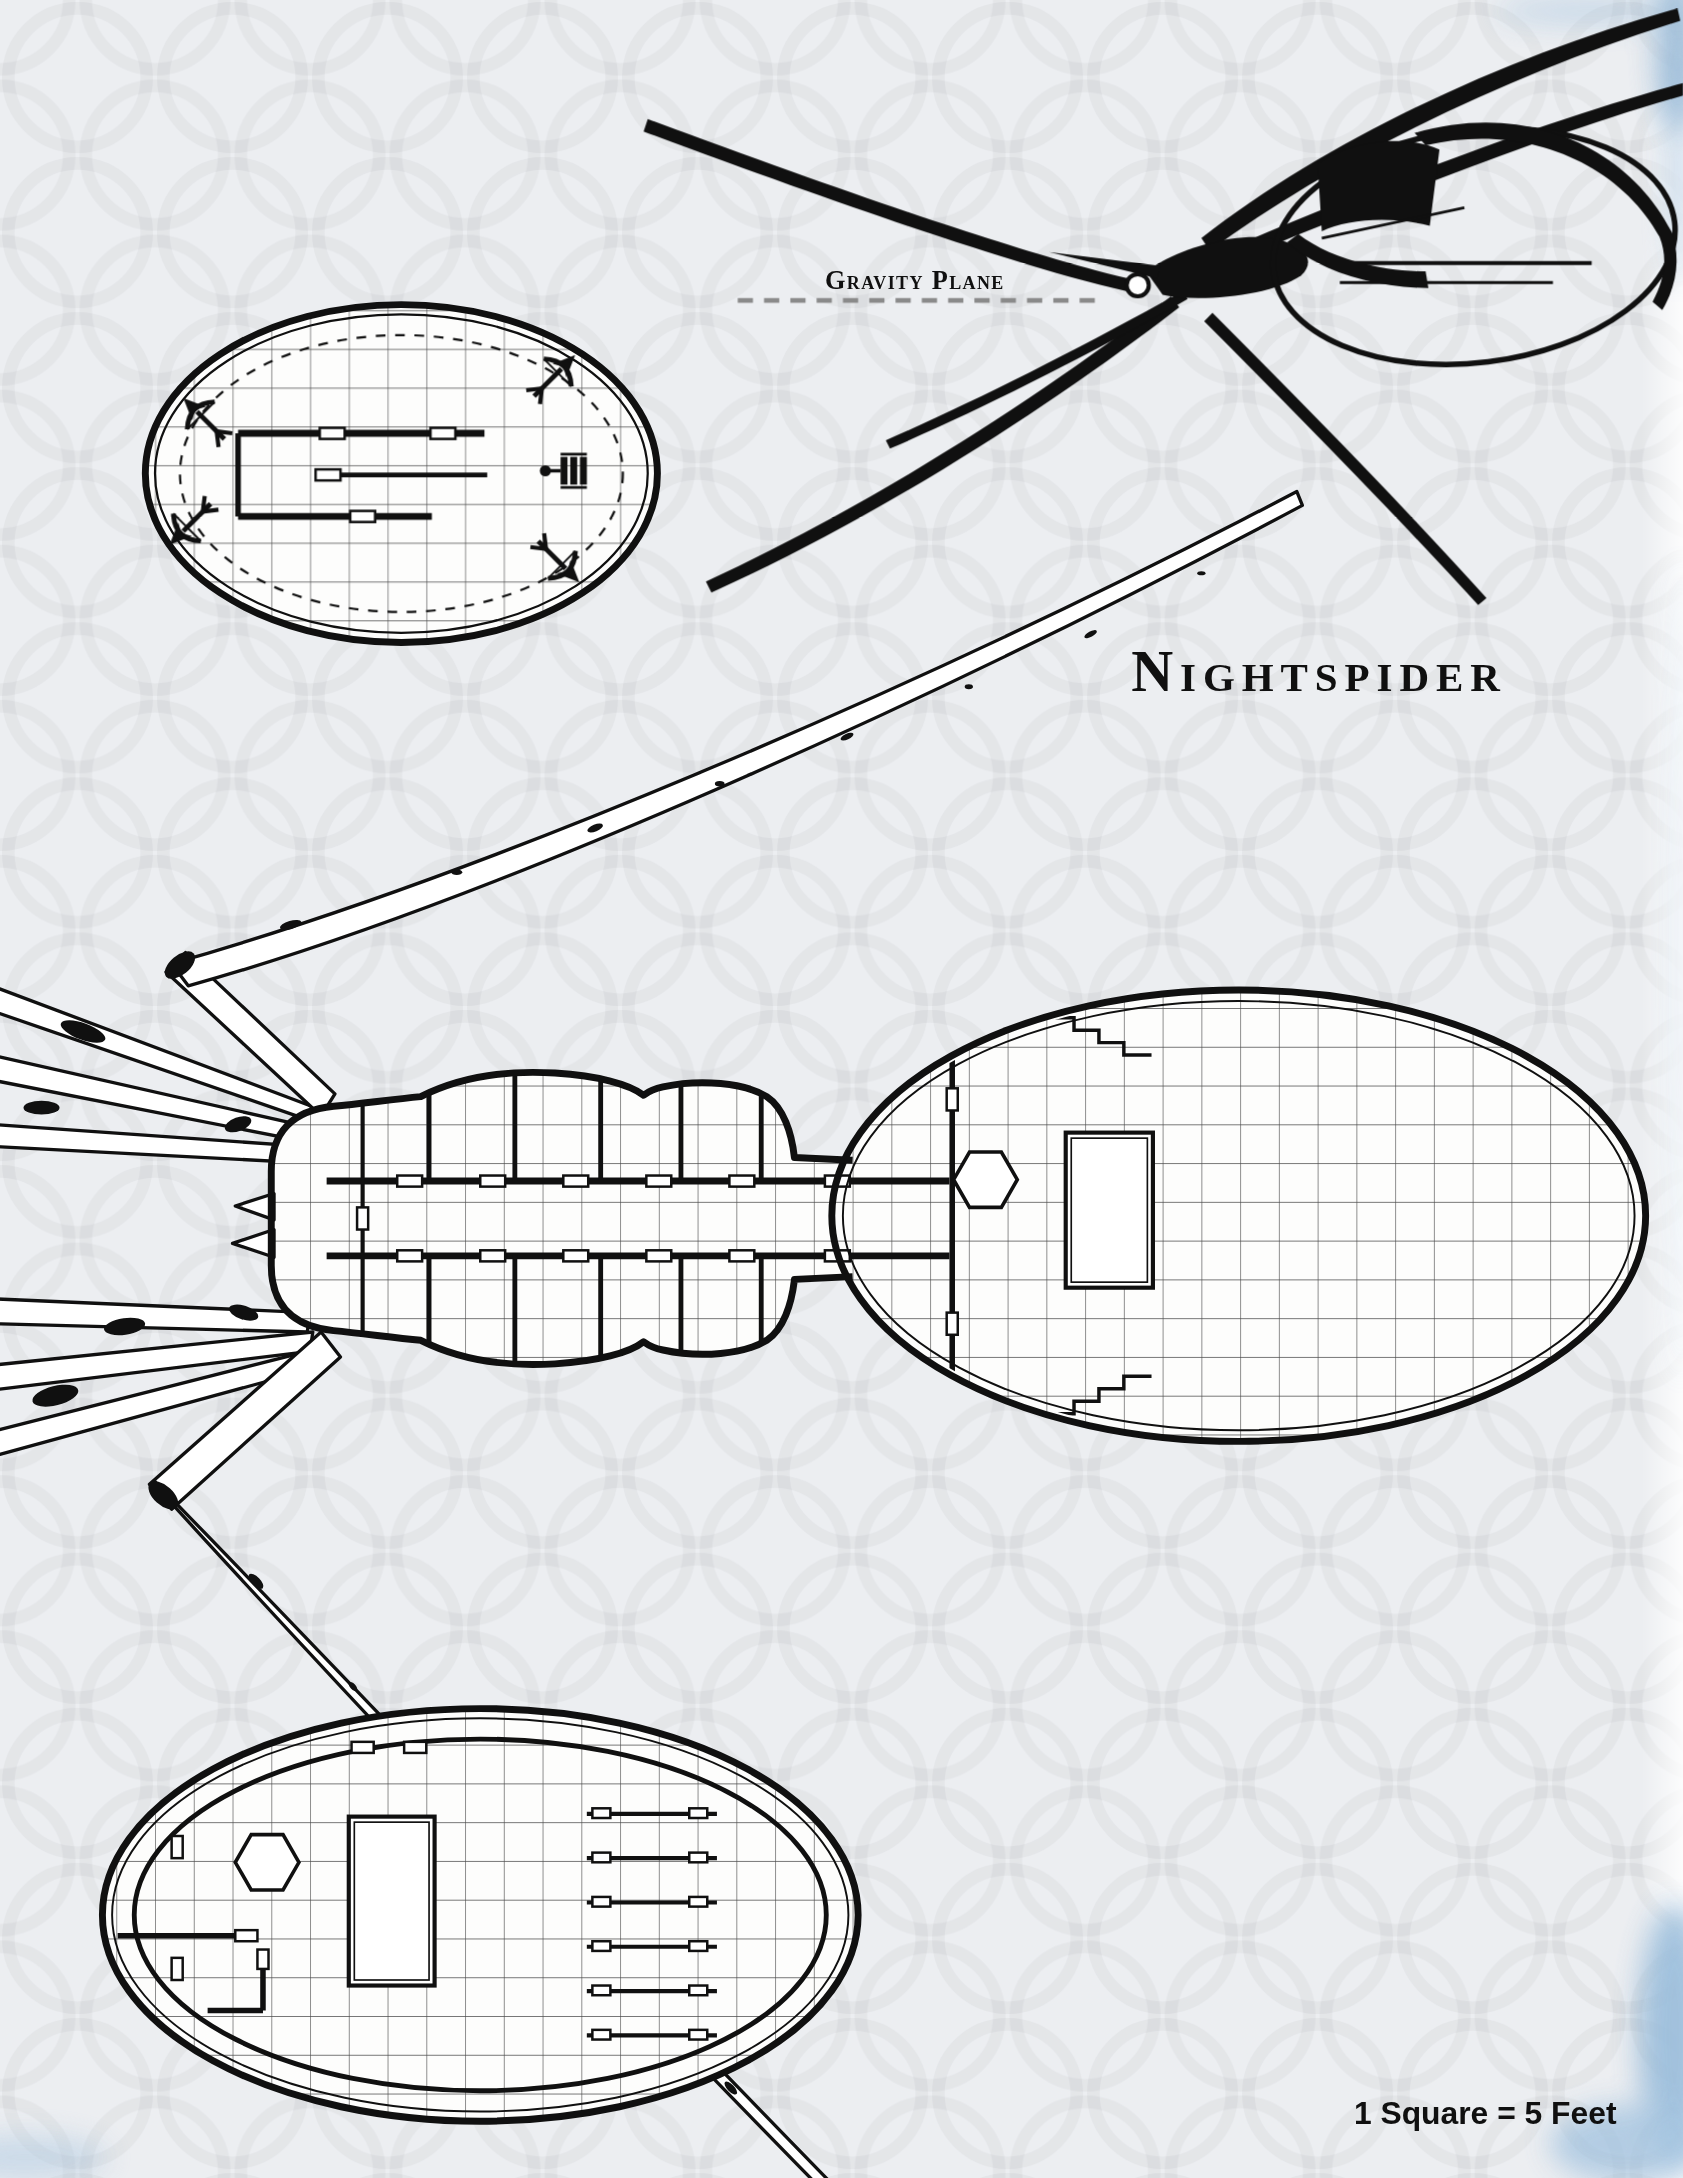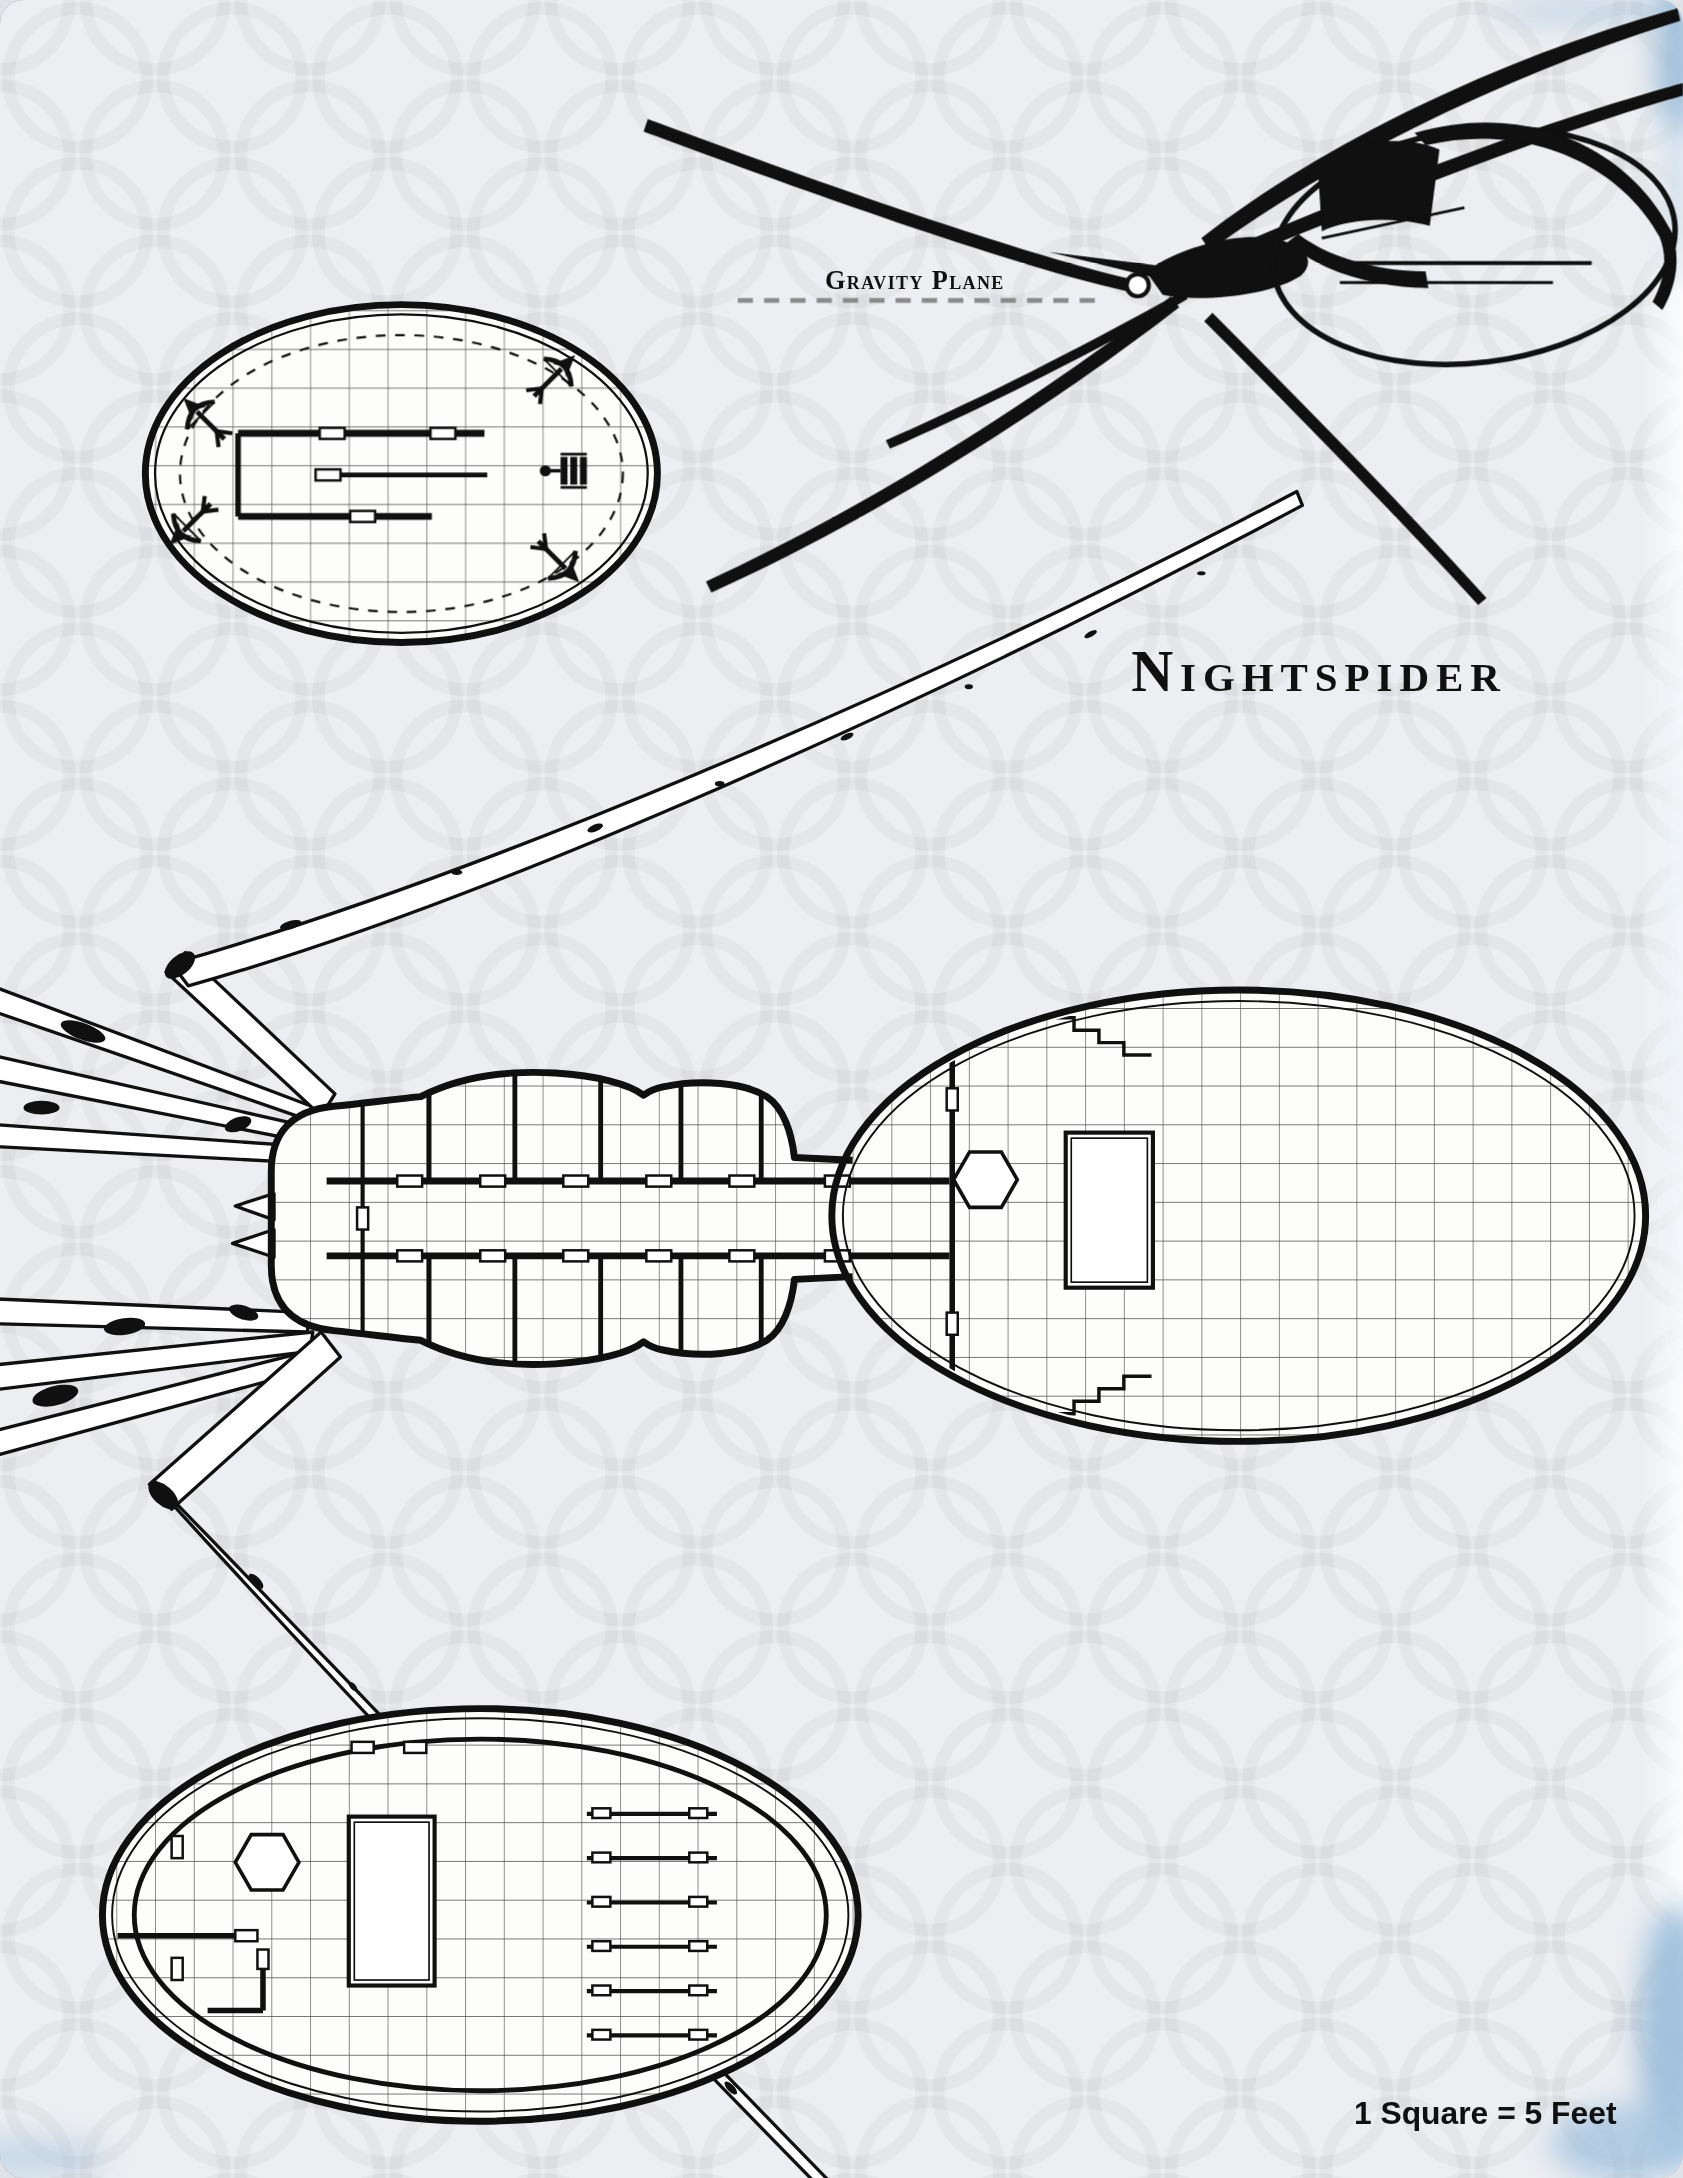--- a/index.html
+++ b/index.html
@@ -1,20 +1,19 @@
 <!DOCTYPE html>
 <html><head>
 <meta charset="utf-8">
 <style>
   html,body { margin:0; padding:0; }
   body { background:#dfe2e6; font-family:"Liberation Sans", sans-serif; }
   .page {
     position:relative; width:1683px; height:2178px; overflow:hidden;
     background:#737373;
-    border-radius:24px;
   }
   .page svg { position:absolute; inset:0; display:block; }
   .ink   { stroke:#101010; fill:none; }
   .wall  { stroke:#101010; fill:none; stroke-linecap:butt; }
   .door  { fill:#ffffff; stroke:#101010; stroke-width:1.8; }
   .deckfill { fill:#fdfdfc; }
   .leg   { fill:#ffffff; stroke:#101010; stroke-width:2.4; stroke-linejoin:round; }
   .blot  { fill:#101010; stroke:none; }
   .t-gravity {
     font-family:"Liberation Serif", serif; font-weight:bold; font-size:19px;

